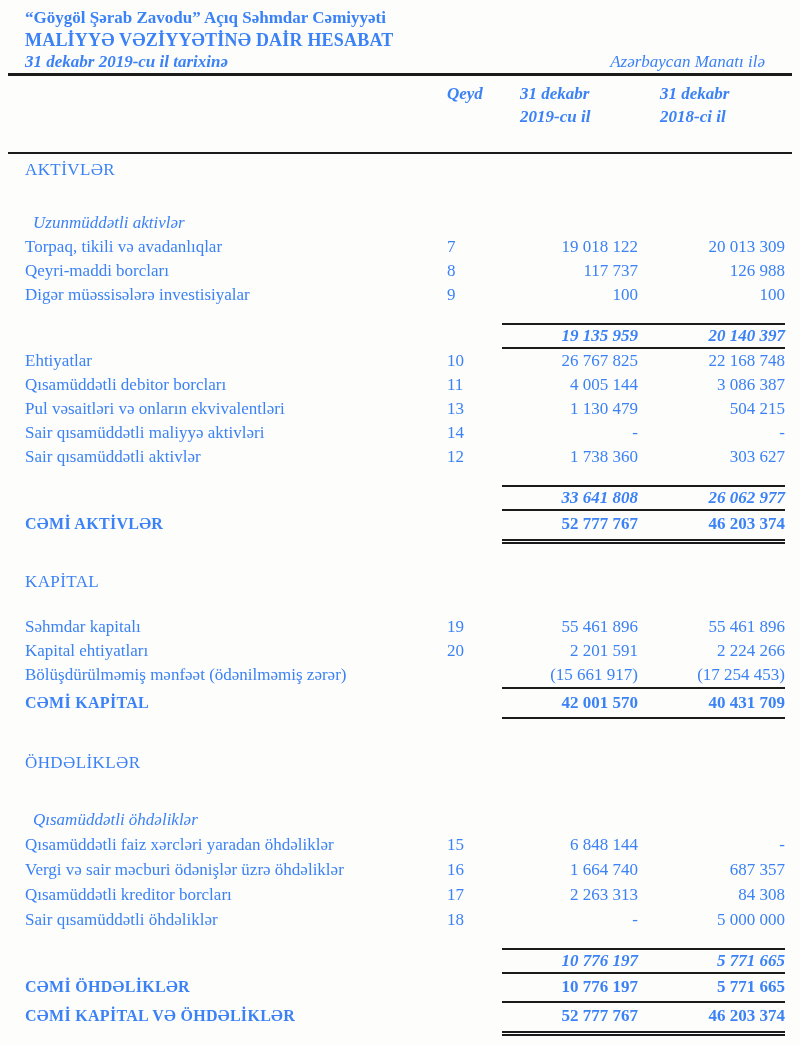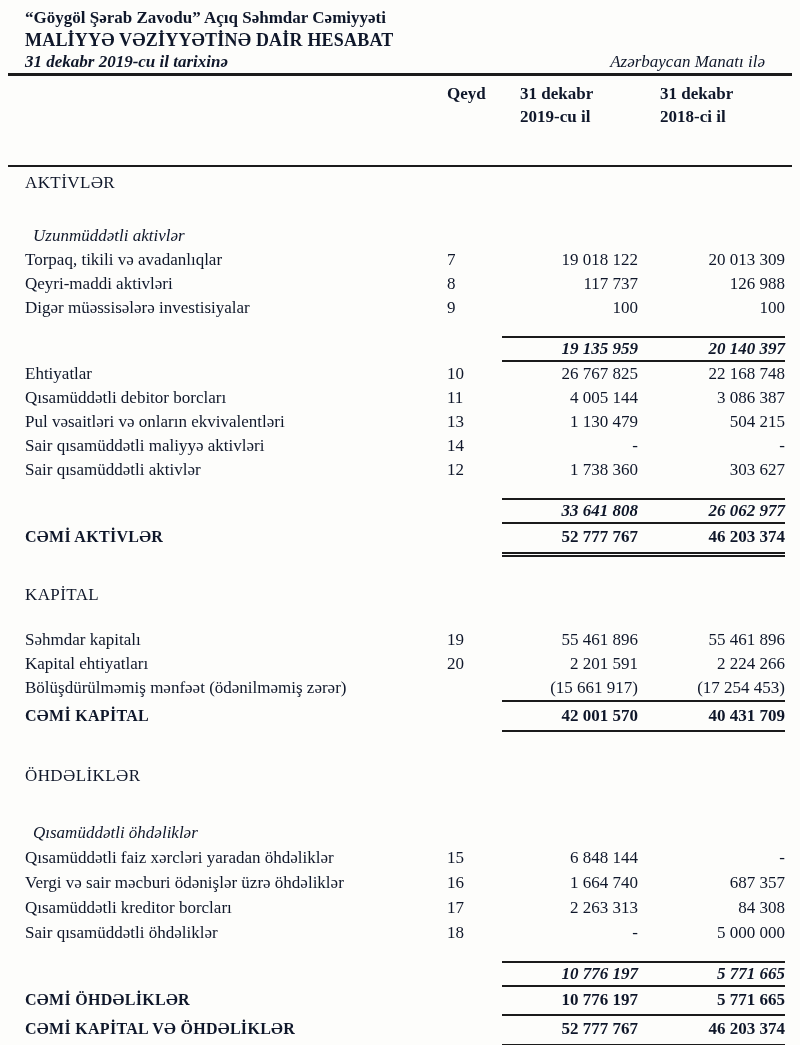--- a/index.html
+++ b/index.html
@@ -1,20 +1,20 @@
 <!DOCTYPE html>
 <html><head>
 <meta charset="utf-8">
 <style>
   html,body{margin:0;padding:0;background:#ffffff;}
   .page{
     position:relative;
     width:800px;height:1045px;
     background:#fdfdfb;
-    color:#0f172a;
+    color:#3b82f6;
     font-family:"Liberation Serif","DejaVu Serif",serif;
     font-size:17px;
     box-sizing:border-box;
     padding:6px 15px 0 25px;
     overflow:hidden;
   }
   .bi{font-weight:bold;font-style:italic;}
 
   
   .company{font-weight:bold;font-size:17px;line-height:23px;}
@@ -27,21 +27,21 @@
   .rule-full.thin{border-top-width:2px;}
 
   
   .row{display:flex;align-items:flex-start;line-height:24px;}
   .c-label{flex:1;}
   .c-qeyd{width:62px;padding-left:7px;box-sizing:border-box;}
   .c-v1{width:136px;text-align:right;}
   .c-v2{width:147px;text-align:right;}
 
   
-  .head-row{display:flex;align-items:flex-start;padding-top:6px;margin-bottom:37px;line-height:23px;}
+  .head-row{display:flex;align-items:flex-start;padding-top:6px;margin-bottom:24px;line-height:23px;font-style:italic;}
   .head-row .c-qeyd{font-weight:bold;}
   .h-col1{width:136px;padding-left:18px;box-sizing:border-box;font-weight:bold;}
   .h-col2{width:147px;padding-left:22px;box-sizing:border-box;font-weight:bold;}
 
   .section-title{line-height:22px;letter-spacing:.4px;}
   .st-assets{margin-top:5px;}
   .st-equity{margin-top:27px;}
   .st-liab{margin-top:33px;}
   .group-title{font-style:italic;line-height:24px;margin-left:8px;}
   .gt-long{margin-top:30px;}
@@ -96,21 +96,21 @@
 
   <div class="group-title gt-long">Uzunmüddətli aktivlər</div>
 
   <div class="row">
     <div class="c-label">Torpaq, tikili və avadanlıqlar</div>
     <div class="c-qeyd">7</div>
     <div class="c-v1">19 018 122</div>
     <div class="c-v2">20 013 309</div>
   </div>
   <div class="row">
-    <div class="c-label">Qeyri-maddi aktivləri</div>
+    <div class="c-label">Qeyri-maddi borcları</div>
     <div class="c-qeyd">8</div>
     <div class="c-v1">117 737</div>
     <div class="c-v2">126 988</div>
   </div>
   <div class="row">
     <div class="c-label">Digər müəssisələrə investisiyalar</div>
     <div class="c-qeyd">9</div>
     <div class="c-v1">100</div>
     <div class="c-v2">100</div>
   </div>

